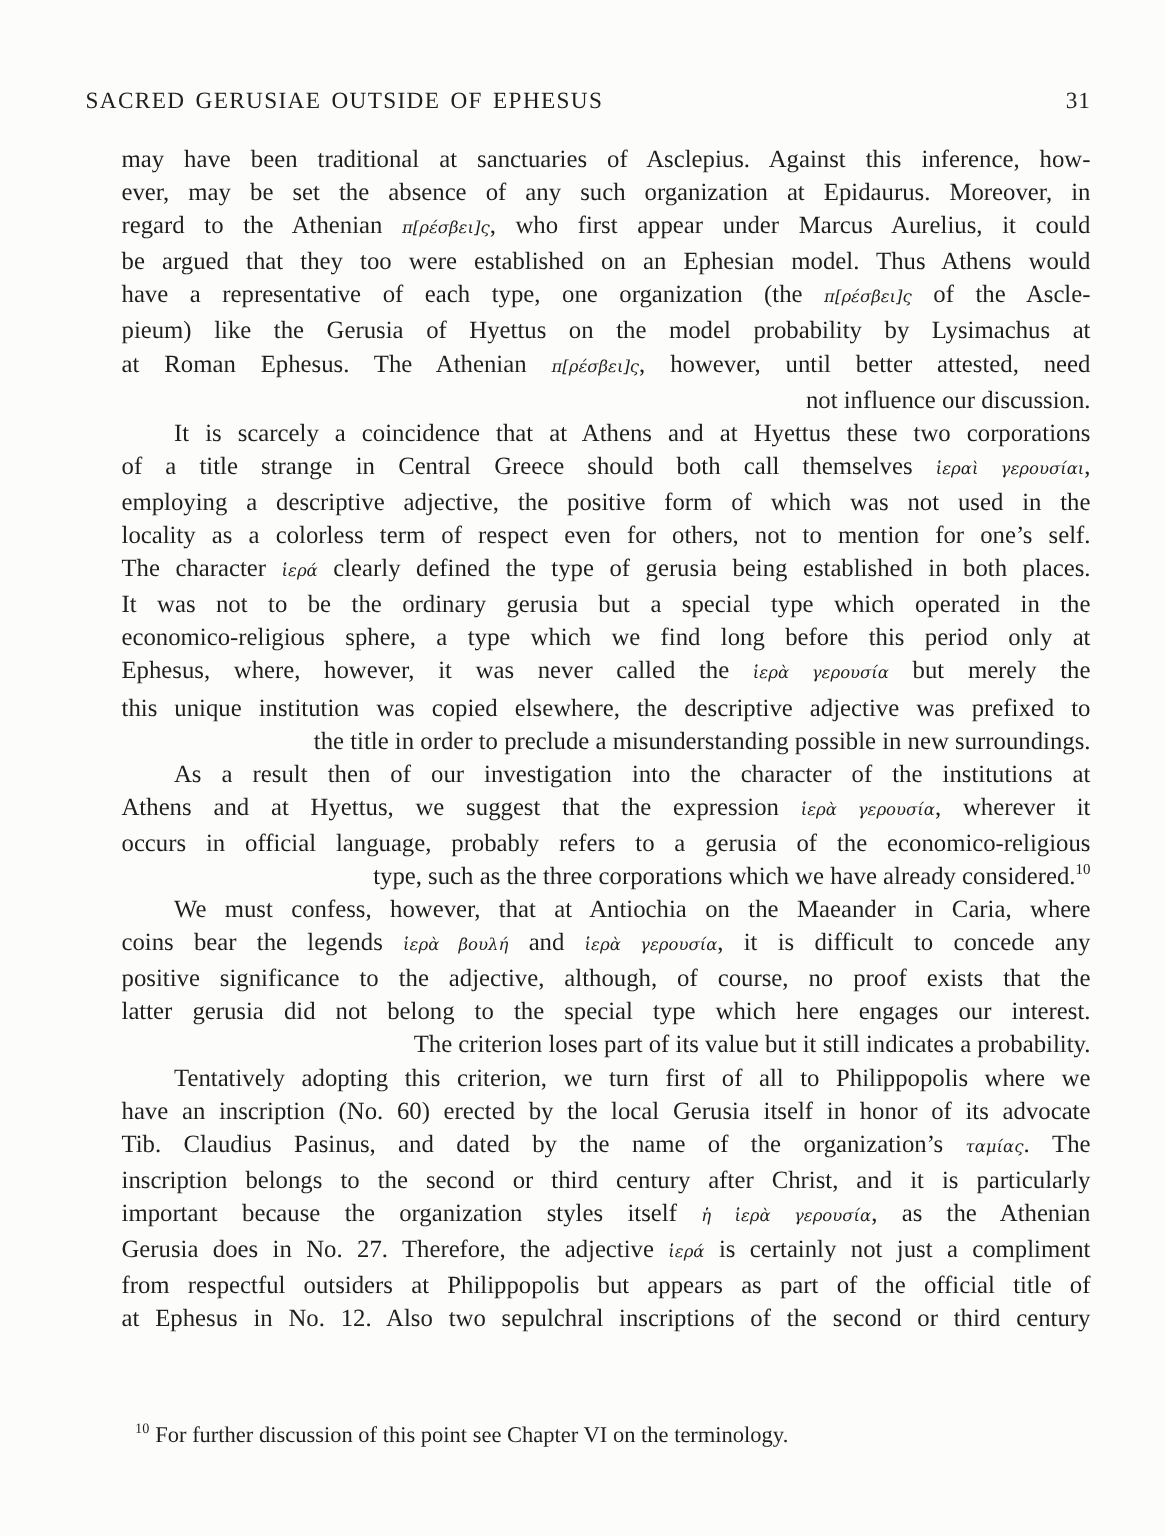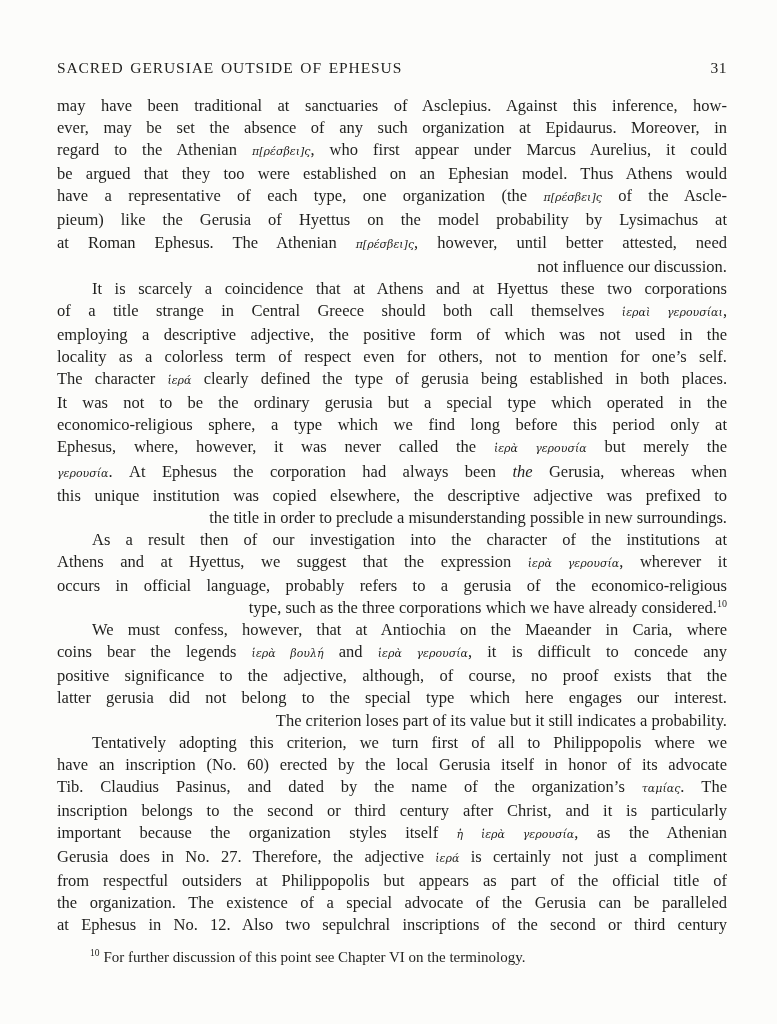--- a/index.html
+++ b/index.html
@@ -26,21 +26,21 @@
     letter-spacing: 0.5px;
   }
   .text-block {
     position: absolute;
     top: 95px; left: 57px; width: 670px;
     font-size: 16.5px;
     line-height: 22.1px;
   }
   .paragraph { }
   .line { text-align: right; white-space: normal; }
-  .line.fill { text-align: justify; text-align-last: justify; }
+  .line.fill { text-align: justify; text-align-last: justify; margin-left: 24px; }
   .line.indent { text-indent: 35px; }
   .greek {
     font-family: "DejaVu Serif", serif;
     font-style: italic;
     font-size: 11px;
   }
   .it { font-style: italic; }
   sup.supn {
     font-size: 10px;
     vertical-align: super;
@@ -84,21 +84,20 @@
       </div>
       <div class="paragraph">
         <div class="line fill indent"><span>It is scarcely a coincidence that at Athens and at Hyettus these two corporations</span></div>
         <div class="line fill"><span>of a title strange in Central Greece should both call themselves </span><span class="greek">ἱεραὶ γερουσίαι</span><span>,</span></div>
         <div class="line fill"><span>employing a descriptive adjective, the positive form of which was not used in the</span></div>
         <div class="line fill"><span>locality as a colorless term of respect even for others, not to mention for one’s self.</span></div>
         <div class="line fill"><span>The character </span><span class="greek">ἱερά</span><span> clearly defined the type of gerusia being established in both places.</span></div>
         <div class="line fill"><span>It was not to be the ordinary gerusia but a special type which operated in the</span></div>
         <div class="line fill"><span>economico-religious sphere, a type which we find long before this period only at</span></div>
         <div class="line fill"><span>Ephesus, where, however, it was never called the </span><span class="greek">ἱερὰ γερουσία</span><span> but merely the</span></div>
-        <div class="line fill"><span class="greek">γερουσία</span><span>.  At Ephesus the corporation had always been </span><span class="it">the</span><span> Gerusia, whereas when</span></div>
         <div class="line fill"><span>this unique institution was copied elsewhere, the descriptive adjective was prefixed to</span></div>
         <div class="line"><span>the title in order to preclude a misunderstanding possible in new surroundings.</span></div>
       </div>
       <div class="paragraph">
         <div class="line fill indent"><span>As a result then of our investigation into the character of the institutions at</span></div>
         <div class="line fill"><span>Athens and at Hyettus, we suggest that the expression </span><span class="greek">ἱερὰ γερουσία</span><span>, wherever it</span></div>
         <div class="line fill"><span>occurs in official language, probably refers to a gerusia of the economico-religious</span></div>
         <div class="line"><span>type, such as the three corporations which we have already considered.</span><sup class="supn">10</sup></div>
       </div>
       <div class="paragraph">
@@ -109,20 +108,19 @@
         <div class="line"><span>The criterion loses part of its value but it still indicates a probability.</span></div>
       </div>
       <div class="paragraph">
         <div class="line fill indent"><span>Tentatively adopting this criterion, we turn first of all to Philippopolis where we</span></div>
         <div class="line fill"><span>have an inscription (No. 60) erected by the local Gerusia itself in honor of its advocate</span></div>
         <div class="line fill"><span>Tib. Claudius Pasinus, and dated by the name of the organization’s </span><span class="greek">ταμίας</span><span>.  The</span></div>
         <div class="line fill"><span>inscription belongs to the second or third century after Christ, and it is particularly</span></div>
         <div class="line fill"><span>important because the organization styles itself </span><span class="greek">ἡ ἱερὰ γερουσία</span><span>, as the Athenian</span></div>
         <div class="line fill"><span>Gerusia does in No. 27.  Therefore, the adjective </span><span class="greek">ἱερά</span><span> is certainly not just a compliment</span></div>
         <div class="line fill"><span>from respectful outsiders at Philippopolis but appears as part of the official title of</span></div>
-        <div class="line fill"><span>the organization.  The existence of a special advocate of the Gerusia can be paralleled</span></div>
         <div class="line fill"><span>at Ephesus in No. 12.  Also two sepulchral inscriptions of the second or third century</span></div>
       </div>
     </div>
 
   <div class="footnote"><sup>10</sup><span>For further discussion of this point see Chapter VI on the terminology.</span></div>
 
 </div>
 
 </body></html>

